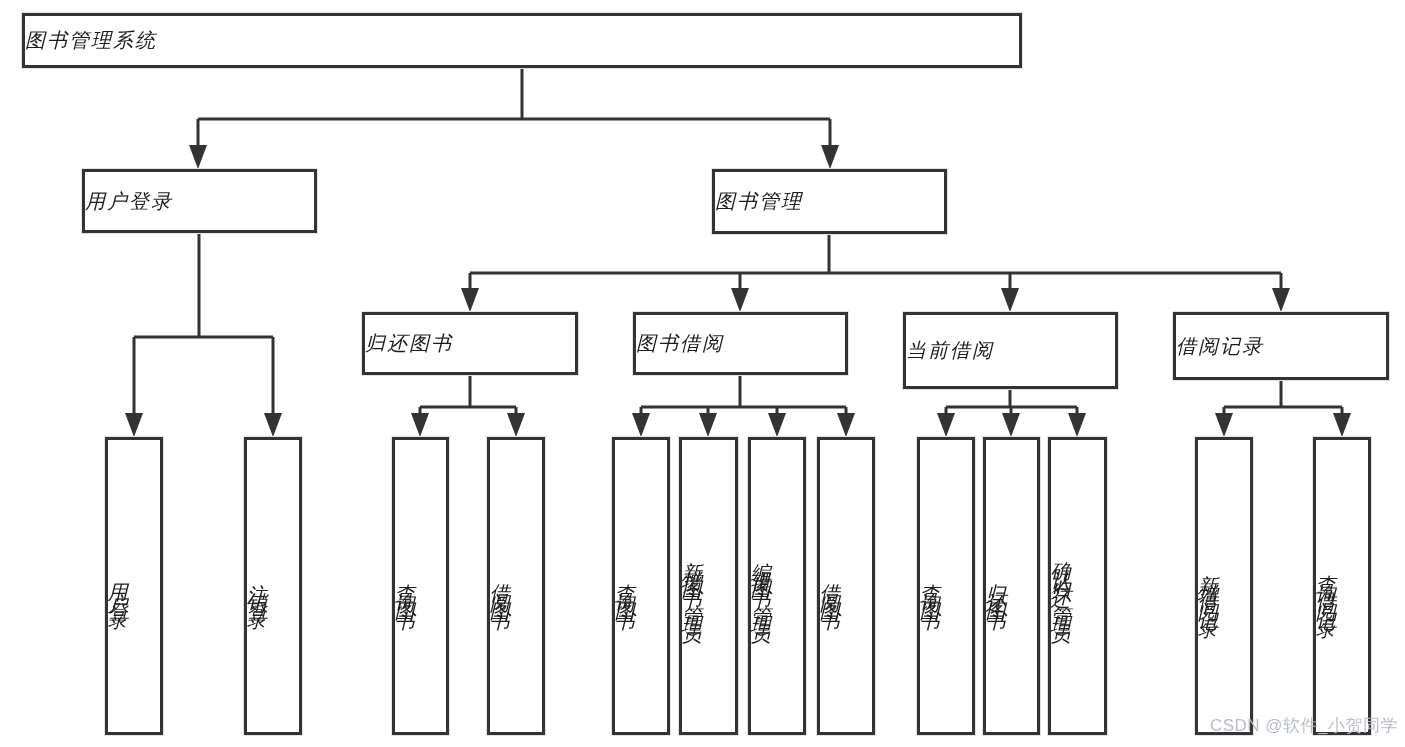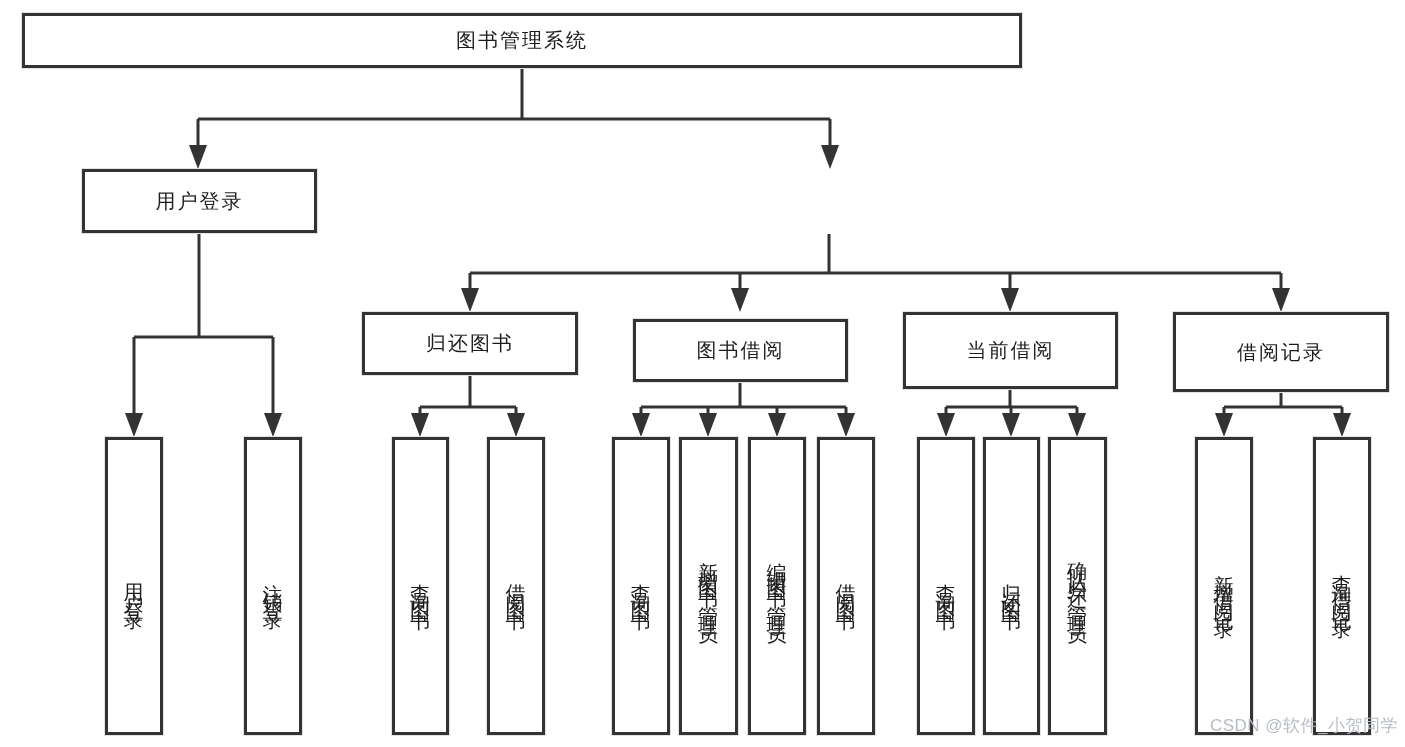--- a/index.html
+++ b/index.html
@@ -16,24 +16,24 @@
     left: 0; top: 0;
     z-index: 1;
   }
   .box {
     position: absolute;
     box-sizing: border-box;
     background: #ffffff;
     border: 3px solid #333333;
     display: flex;
     align-items: center;
-    justify-content: center;
     color: #1c1c1c;
     z-index: 2;
     box-shadow: 0 0 0 1px #e3e3e3;
+    font-style: italic;
   }
   .h-label {
     font-size: 20px;
     letter-spacing: 2px;
     white-space: nowrap;
   }
   .v-label {
     writing-mode: vertical-rl;
     font-size: 20px;
     letter-spacing: 9px;
@@ -78,31 +78,34 @@
              M1224 437 L1215 413 L1233 413 Z  M1342 437 L1333 413 L1351 413 Z" fill="#333333" stroke="none"></path>
   </svg>
 
   <div class="box" style="left:22px; top:13px; width:1000px; height:55px;">
     <span class="h-label">图书管理系统</span>
   </div>
 
   <div class="box" style="left:82px; top:169px; width:235px; height:64px;">
     <span class="h-label">用户登录</span>
   </div>
+  <div class="box" style="left:712px; top:169px; width:235px; height:65px;">
+    <span class="h-label">图书管理</span>
+  </div>
 
   <div class="box" style="left:362px; top:312px; width:216px; height:63px;">
     <span class="h-label">归还图书</span>
   </div>
-  <div class="box" style="left:633px; top:319px; width:215px; height:63px;">
+  <div class="box" style="left:633px; top:312px; width:215px; height:63px;">
     <span class="h-label">图书借阅</span>
   </div>
   <div class="box" style="left:903px; top:312px; width:215px; height:77px;">
     <span class="h-label">当前借阅</span>
   </div>
-  <div class="box" style="left:1173px; top:312px; width:216px; height:80px;">
+  <div class="box" style="left:1173px; top:312px; width:216px; height:68px;">
     <span class="h-label">借阅记录</span>
   </div>
 
   <div class="box" style="left:105px; top:437px; width:58px; height:298px;">
     <span class="v-label">用户登录</span>
   </div>
   <div class="box" style="left:244px; top:437px; width:58px; height:298px;">
     <span class="v-label">注销登录</span>
   </div>
 

